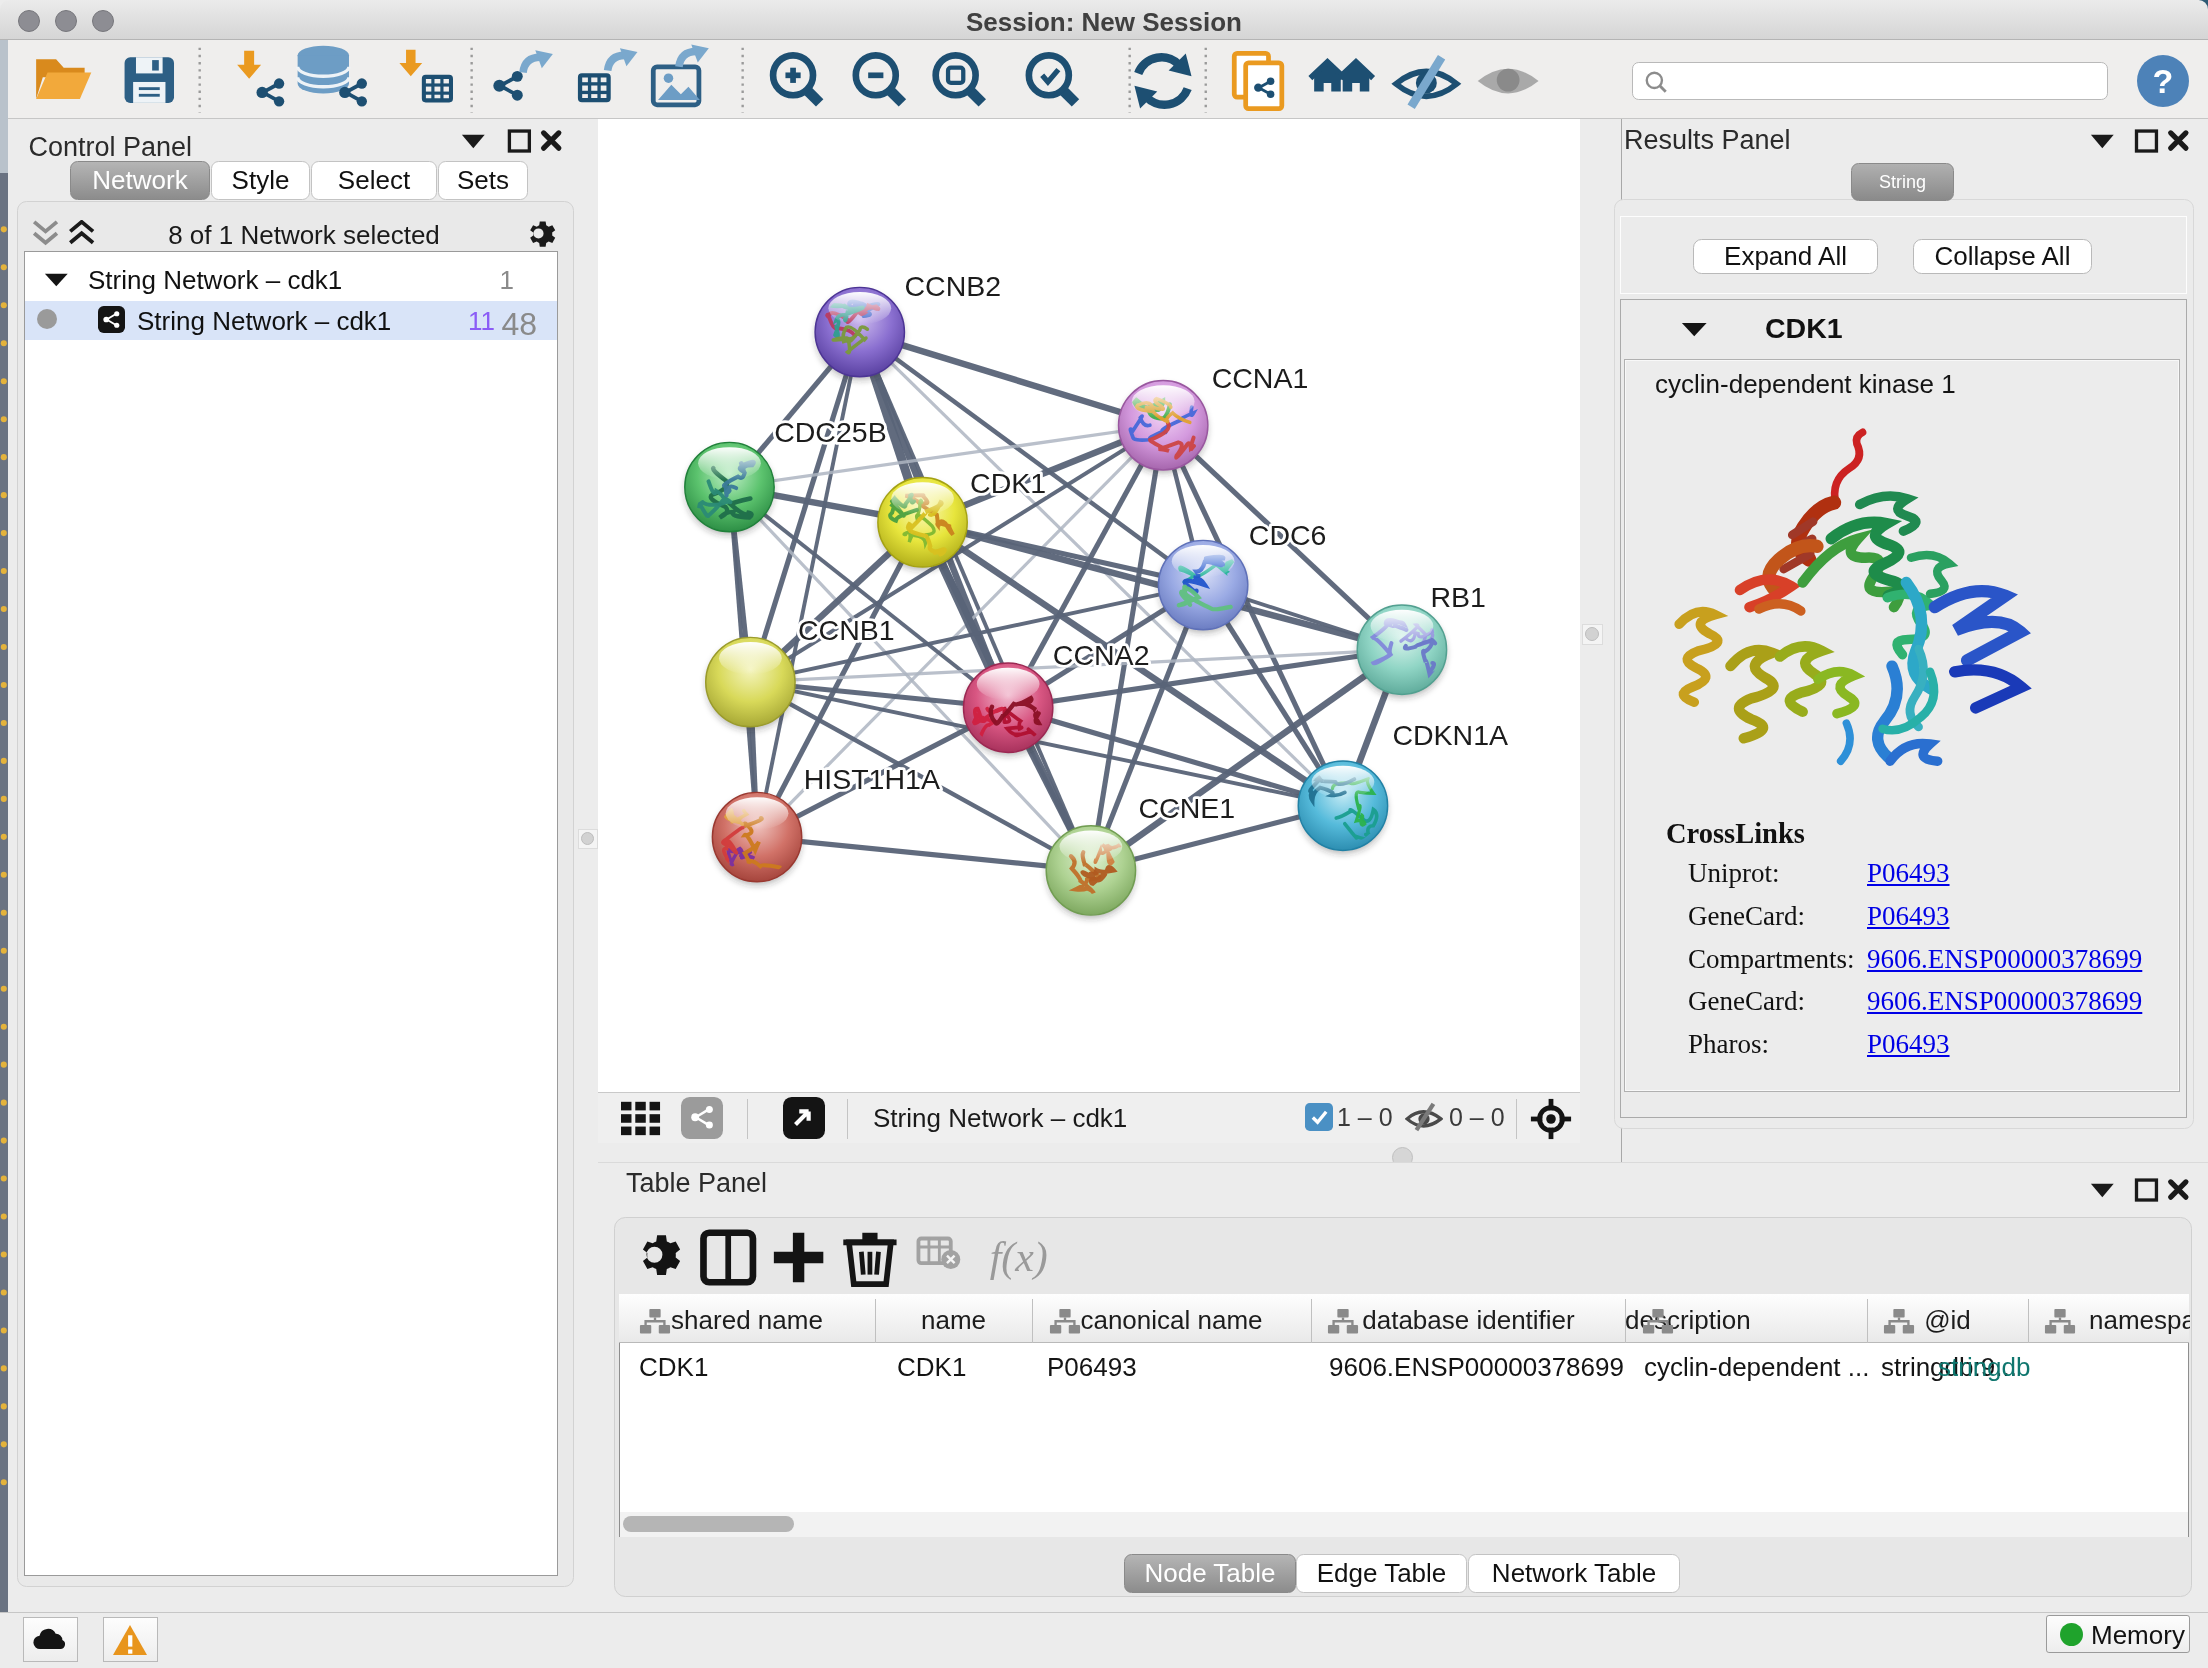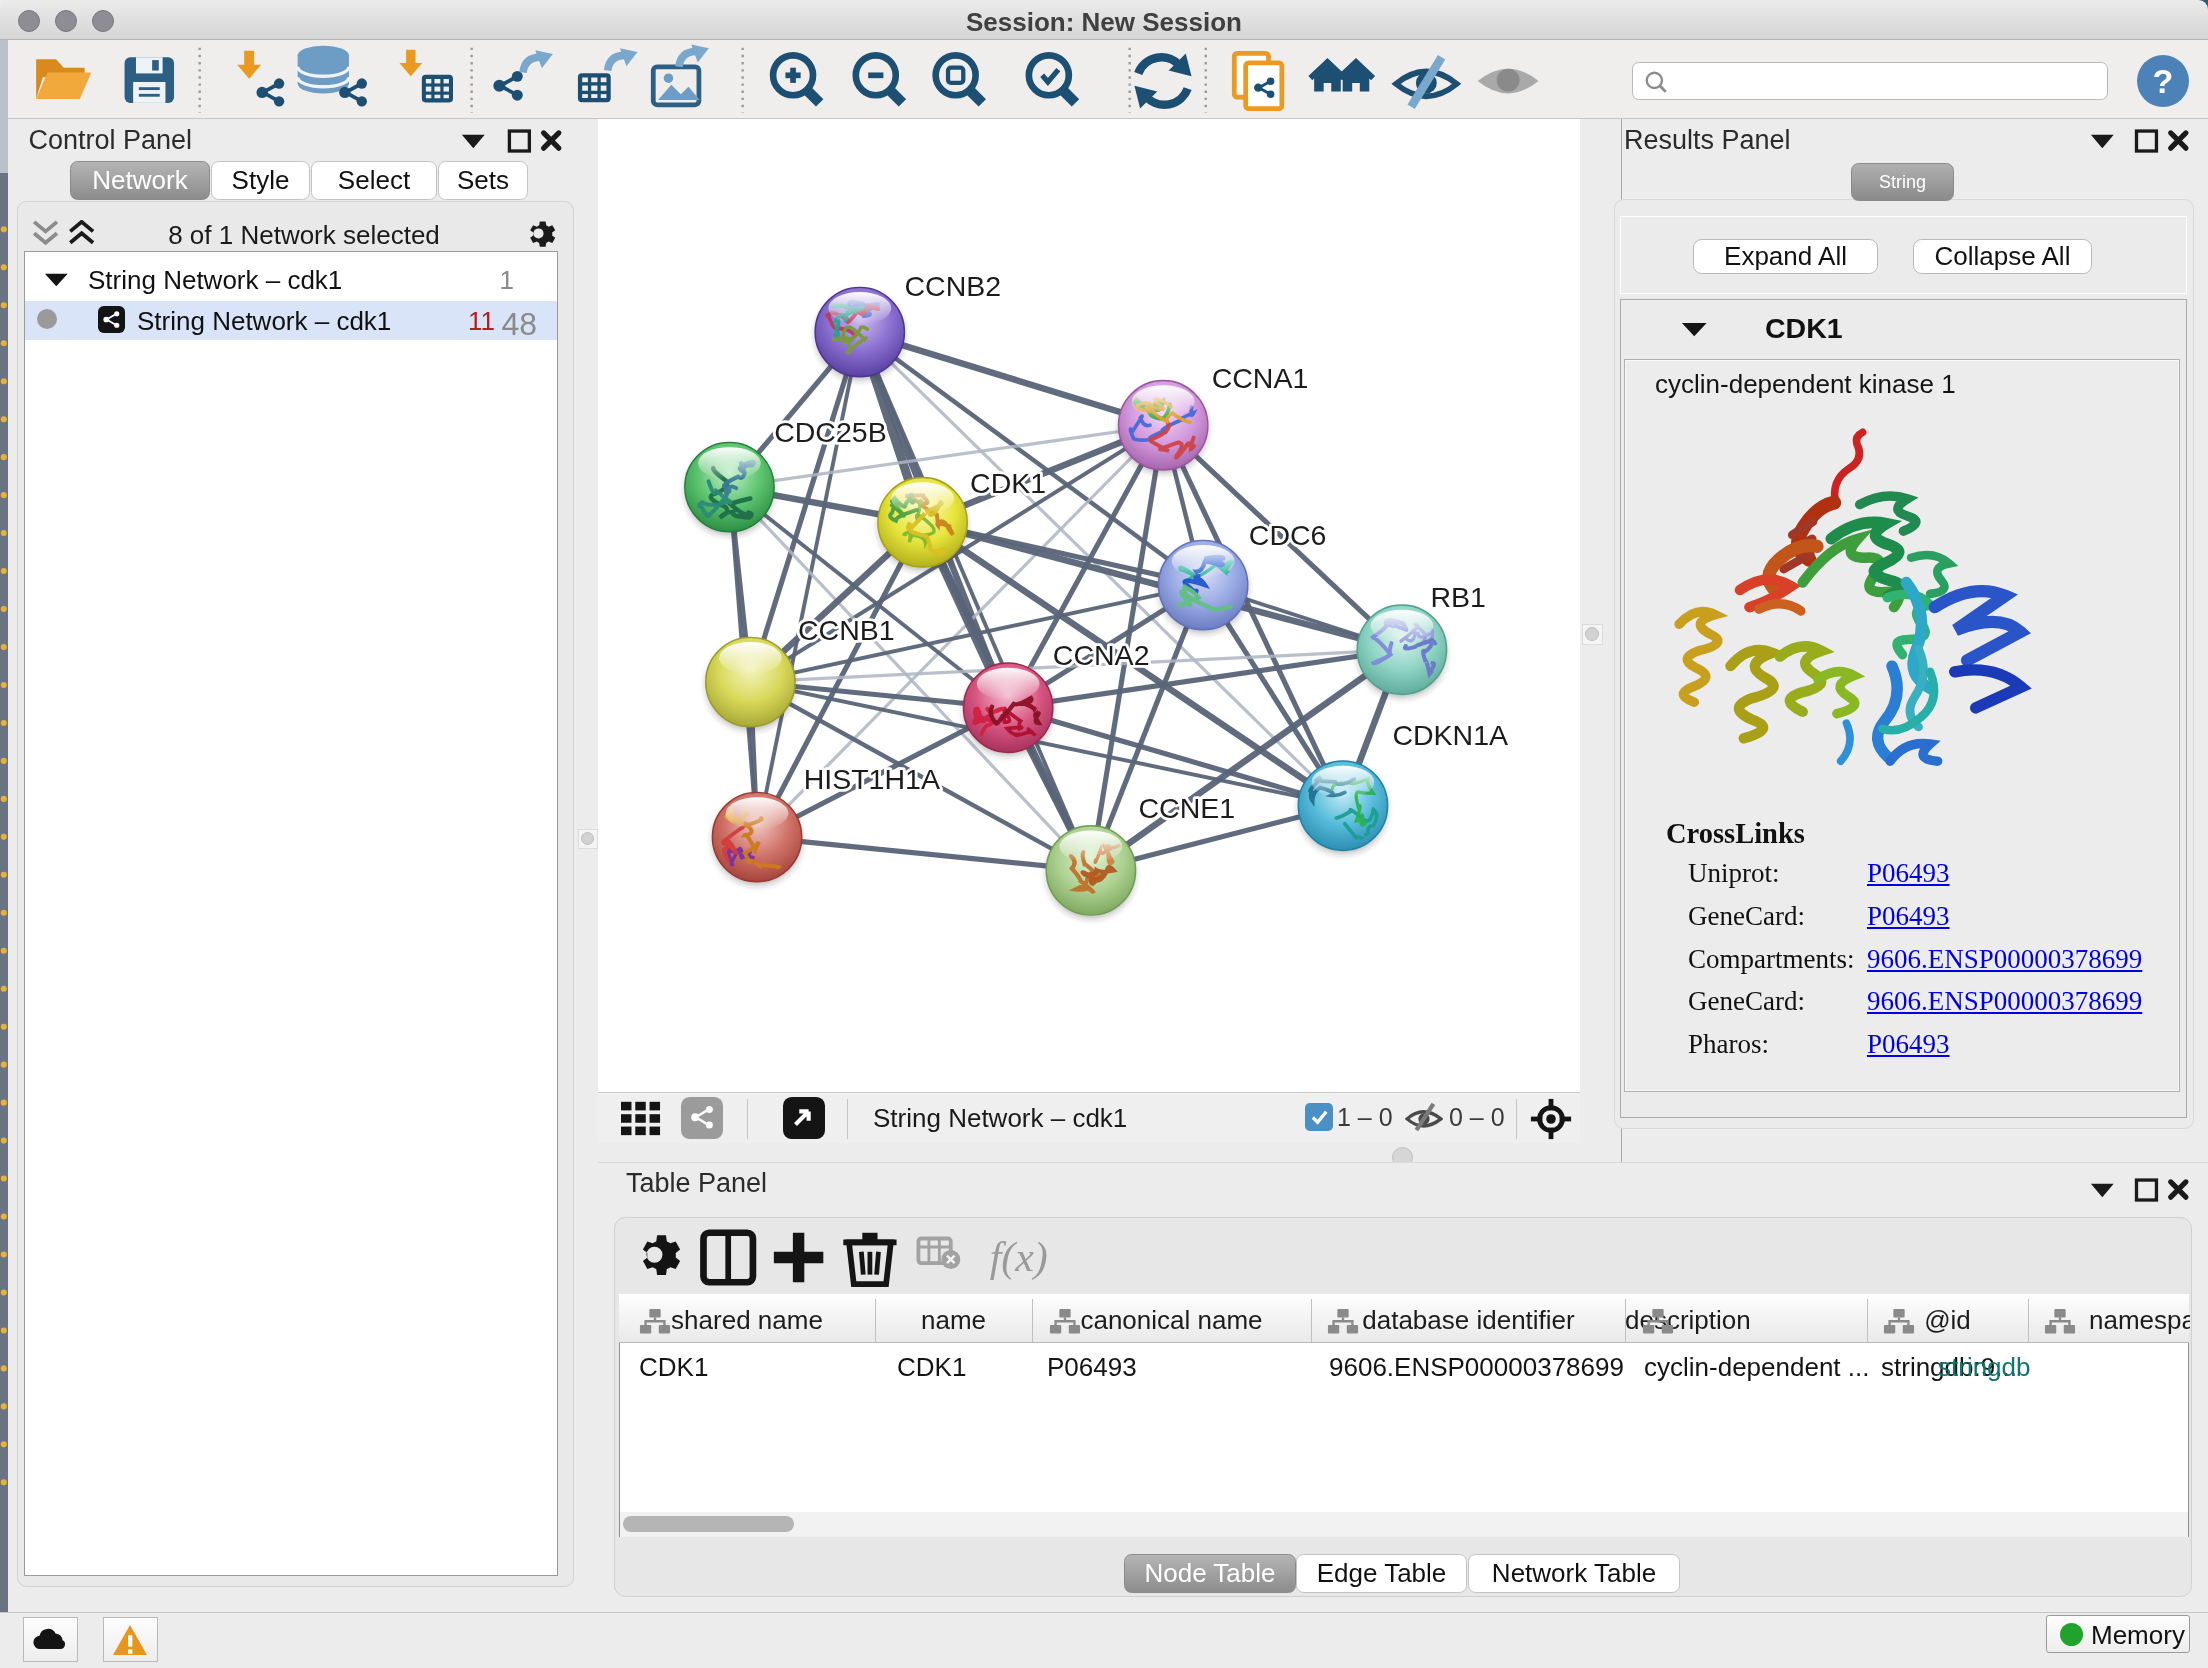--- a/index.html
+++ b/index.html
@@ -196,21 +196,21 @@
     <circle cx="4" cy="1280" r="3.2" fill="#e4b33c"></circle>
     <circle cx="4" cy="1320" r="3.2" fill="#e4b33c"></circle>
     <circle cx="4" cy="1360" r="3.2" fill="#e4b33c"></circle>
     <circle cx="4" cy="1400" r="3.2" fill="#e4b33c"></circle>
     <circle cx="4" cy="1440" r="3.2" fill="#e4b33c"></circle>
     <circle cx="4" cy="1480" r="3.2" fill="#e4b33c"></circle>
     <circle cx="4" cy="1520" r="3.2" fill="#e4b33c"></circle>
     <circle cx="4" cy="1560" r="3.2" fill="#e4b33c"></circle>
   </svg>
 <div class="abs" style="left:7.6px;top:119px;width:591px;height:1493px;background:#ececec"></div>
-<div class="abs panelhead" style="left:28.5px;top:125px">Control Panel</div>
+<div class="abs panelhead" style="left:28.5px;top:132px">Control Panel</div>
 <svg class="abs" style="left:460px;top:129px" width="114" height="25" viewBox="0 0 120 26">
     <path d="M2 6 h24 l-12 14 z" fill="#1a1a1a"></path>
     <rect x="52" y="2" width="21" height="21" fill="none" stroke="#1a1a1a" stroke-width="3.5"></rect>
     <path d="M88 4 l16 16 M104 4 l-16 16" stroke="#1a1a1a" stroke-width="5.5" stroke-linecap="round"></path>
   </svg>
 <div class="abs tab tabsel" style="left:70px;top:161px;width:140px">Network</div>
 <div class="abs tab" style="left:211px;top:161px;width:99px">Style</div>
 <div class="abs tab" style="left:311px;top:161px;width:126px">Select</div>
 <div class="abs tab" style="left:438px;top:161px;width:90px">Sets</div>
 <div class="abs cpbox"></div>
@@ -234,21 +234,21 @@
 <svg class="abs" style="left:101px;top:309px" width="21" height="21" viewBox="0 0 22 22">
     <g fill="#fff" stroke="#fff" stroke-width="2">
       <line x1="6" y1="11" x2="16" y2="5"></line>
       <line x1="6" y1="11" x2="16" y2="17"></line>
       <circle cx="5.5" cy="11" r="3" stroke="none"></circle>
       <circle cx="16.5" cy="5" r="2.7" stroke="none"></circle>
       <circle cx="16.5" cy="17" r="2.7" stroke="none"></circle>
     </g>
   </svg>
 <div class="abs" style="left:137px;top:306px;font-size:26px;color:#111">String Network – cdk1</div>
-<div class="abs" style="left:428px;top:306px;width:67px;text-align:right;font-size:26px;color:#b91c1c">11</div>
+<div class="abs" style="left:428px;top:306px;width:67px;text-align:right;font-size:26px;color:#8b5cf6">11</div>
 <div class="abs" style="left:480px;top:306px;width:57px;text-align:right;font-size:32px;color:#8a8a8a">48</div>
 
 <div class="abs" style="left:578px;top:829px;width:20px;height:20px;background:#f4f4f4;border:1px solid #dcdcdc"></div>
 <div class="abs" style="left:581px;top:832px;width:13.3px;height:13.3px;border-radius:50%;background:#d2d2d2;border:1px solid #bdbdbd"></div>
 <div class="abs" style="left:1580px;top:119px;width:42px;height:1043px;background:#ececec;border-right:1.9px solid #a8a8a8"></div>
 <div class="abs" style="left:1582px;top:624px;width:21px;height:21px;background:#f4f4f4;border:1px solid #dcdcdc"></div>
 <div class="abs" style="left:1585px;top:627px;width:14.3px;height:14.3px;border-radius:50%;background:#d2d2d2;border:1px solid #bdbdbd"></div>
 <div class="abs" style="left:1392px;top:1147px;width:21px;height:21px;border-radius:50%;background:#d6d6d6;border:1px solid #c0c0c0"></div>
 
 <div class="abs" style="left:598px;top:1092px;width:982px;height:51px;background:#efefef;border-top:1px solid #c9c9c9">

